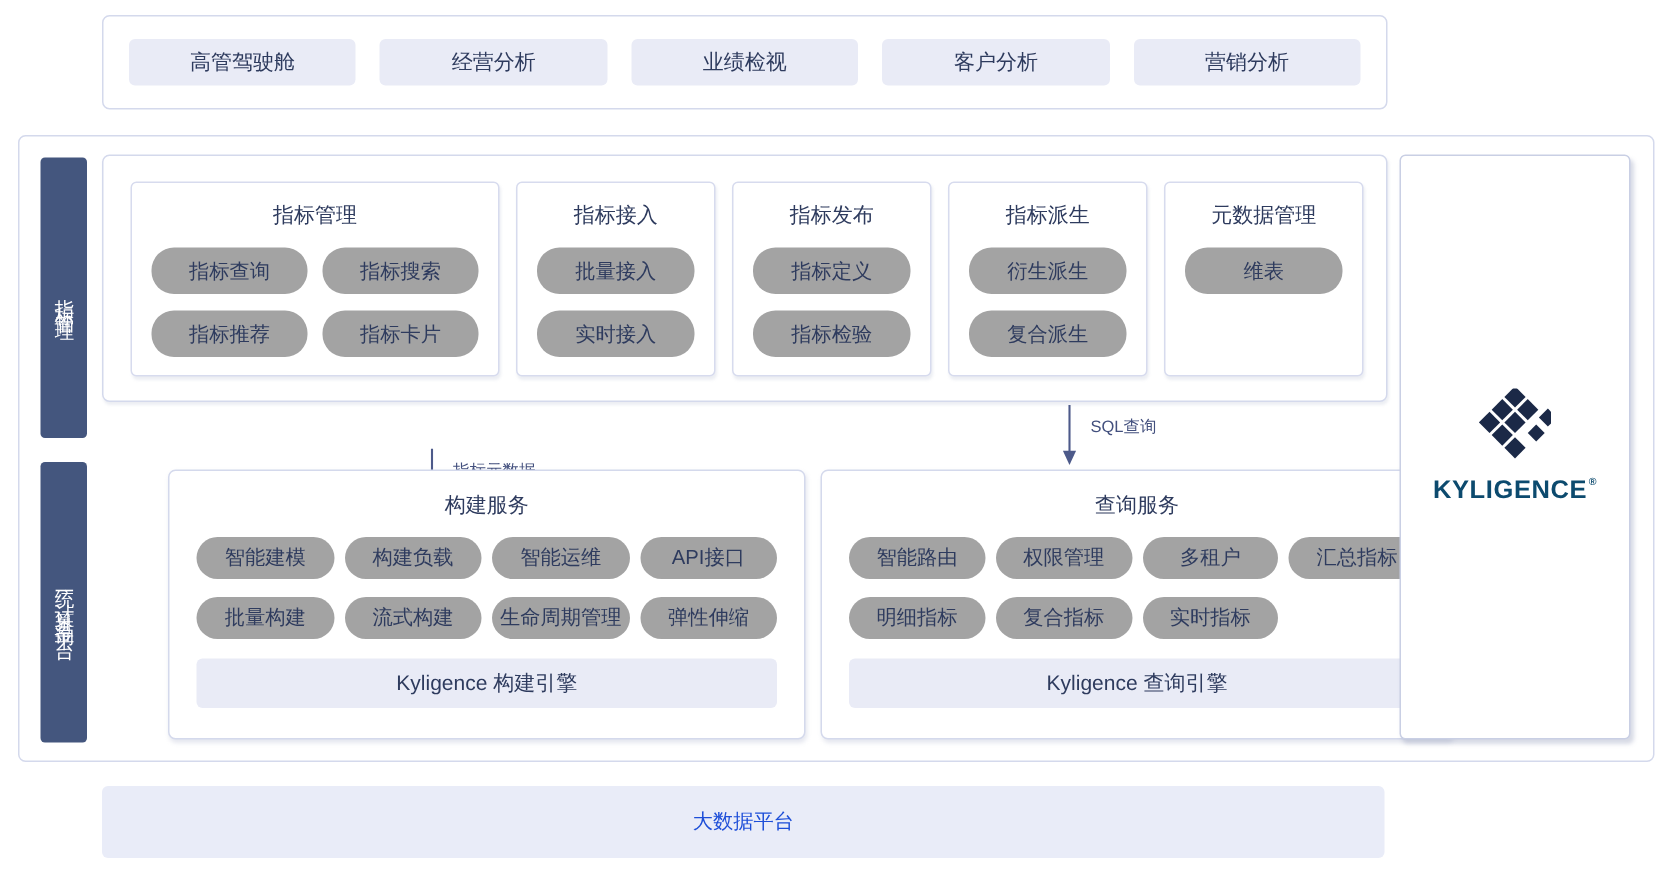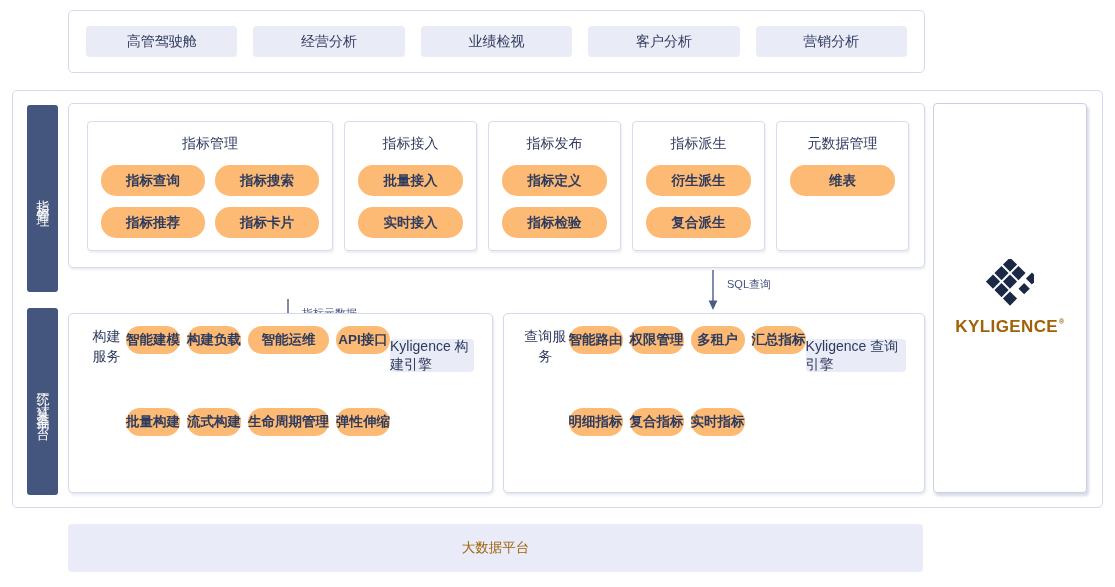--- a/index.html
+++ b/index.html
@@ -50,37 +50,38 @@
   }
   .group-wide { width:246px; }
   .group-narrow { flex:1; }
   .group-title {
     text-align:center; font-size:14px; color:#2e3b5e; line-height:20px;
     margin-bottom:12px;
   }
   .group-grid { display:grid; gap:11px 10px; grid-template-columns:1fr; }
   .group-grid.cols2 { grid-template-columns:1fr 1fr; }
   .chip {
-    height:31px; background:#fdba74; border-radius:15px;
-    display:flex; align-items:center; justify-content:center;
-    font-size:13.5px; color:#2e3b5e; white-space:nowrap;font-weight:bold;
+    height:31px; background:#a3a3a3; border-radius:15px;
+    display:flex; align-items:center; justify-content:center;
+    font-size:13.5px; color:#2e3b5e; white-space:nowrap;
   }
 
   
   .flow { position:absolute; display:flex; align-items:flex-start; gap:8px; }
   .flow1 { left:282px; top:270px;margin-top:29px; }
   .flow2 { left:707px; top:270px; }
   .flow-label { font-size:11px; color:#43507e; margin-top:7px; }
 
   
   .service {
     position:absolute; top:313px; height:180px; box-sizing:border-box;
     border:1px solid #d4d9ec; border-radius:5px; background:#ffffff;
-    padding:12px 18px 14px; display:flex; flex-direction:row;
+    padding:12px 18px 14px; display:flex; flex-direction:column;
     box-shadow:1px 2px 3px rgba(150,158,190,0.25);
+    margin-left:44px;
   }
   .service-build { left:68px; width:425px; }
   .service-query { left:503px; width:422px; }
   .service-title {
     text-align:center; font-size:14px; color:#2e3b5e; line-height:20px;
     margin-bottom:12px;
   }
   .service-grid { display:grid; grid-template-columns:repeat(4,1fr); gap:12px 7px; }
   .service-grid .chip { height:28px; font-size:13.5px; }
   .engine-bar {
@@ -91,30 +92,30 @@
 
   
   .brand-box {
     position:absolute; left:933px; top:103px; width:154px; height:390px;
     box-sizing:border-box; border:1px solid #c9cfe4; border-radius:4px;
     background:#ffffff; display:flex; flex-direction:column;
     align-items:center; justify-content:center; gap:10px;
     box-shadow:2px 3px 3px rgba(140,148,180,0.35);
   }
   .wordmark {
-    font-size:17px; font-weight:700; letter-spacing:0.4px; color:#a16207;
+    font-size:17px; font-weight:700; letter-spacing:0.4px; color:#0c4a6e;
     display:flex; align-items:flex-start;
   }
   .wordmark sup { font-size:7px; margin-top:1px; margin-left:1px; }
 
   
   .bottom-bar {
     position:absolute; left:68px; top:524px; width:855px; height:48px;
     background:#e9ecf8; border-radius:4px; display:flex; align-items:center;
-    justify-content:center; font-size:13.5px; color:#a16207;
+    justify-content:center; font-size:13.5px; color:#1d4ed8;
   }
 </style>
 </head>
 <body>
 
 <div class="canvas">
 
   <div class="top-box">
     <div class="app-chip">高管驾驶舱</div>
     <div class="app-chip">经营分析</div>

